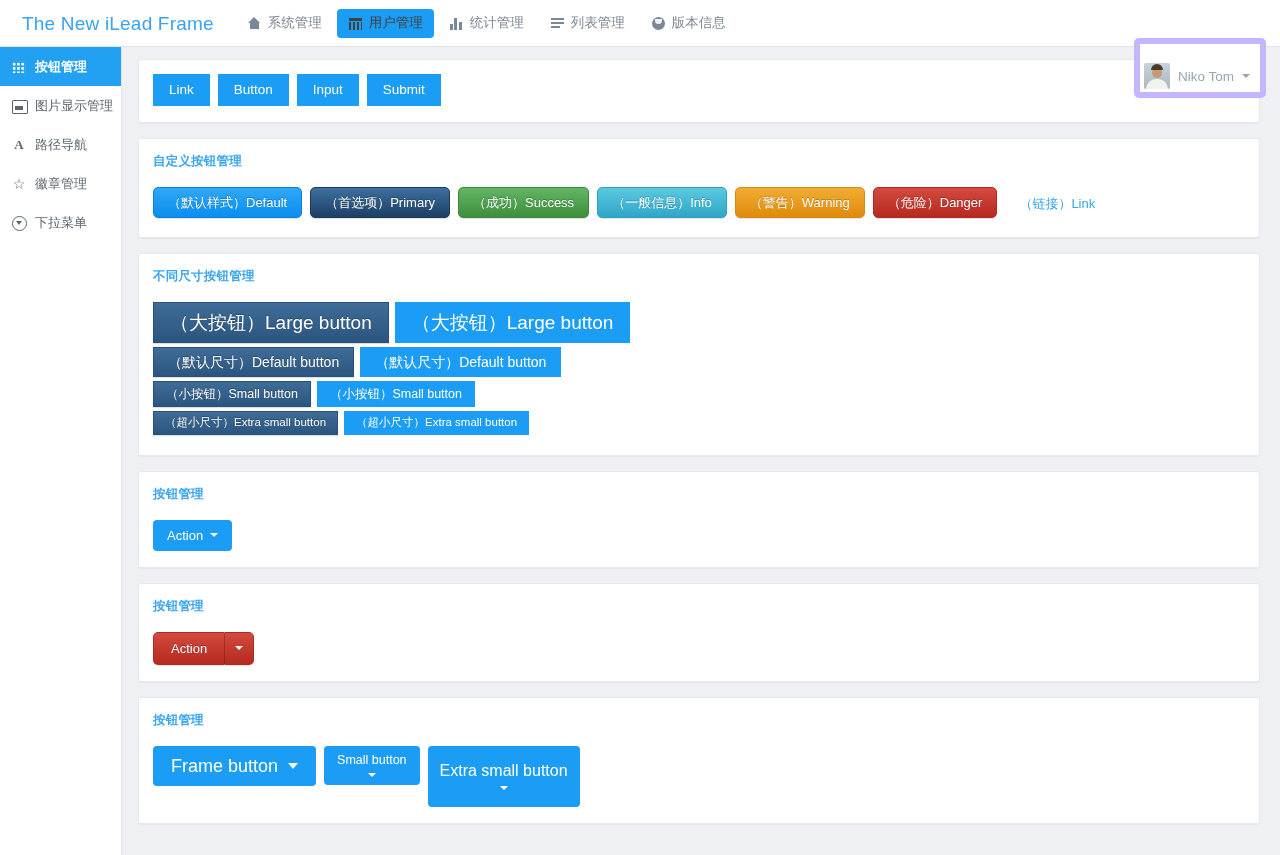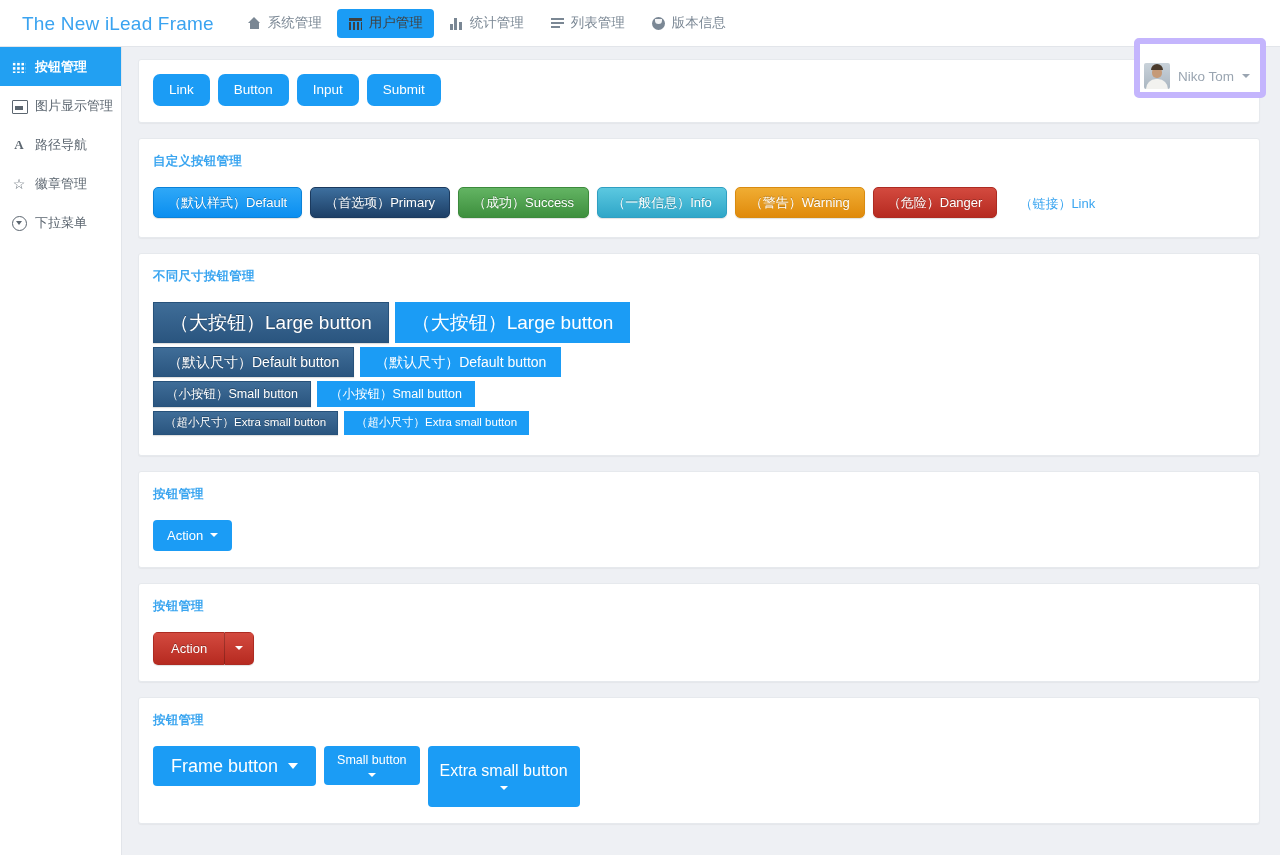--- a/index.html
+++ b/index.html
@@ -175,21 +175,21 @@
   }
 
   .row { display: flex; align-items: flex-start; flex-wrap: wrap; }
   .row.gap8 > * { margin-right: 8px; }
   .stack-row { display: flex; align-items: center; margin-bottom: 4px; }
 
   
   .btn {
     display: inline-flex; align-items: center; justify-content: center;
     font-family: "Liberation Sans", sans-serif;
-    border: none; border-radius: 7px;
+    border: none; border-radius: 0;
     color: #fff; cursor: pointer;
     white-space: nowrap; line-height: 1;
   }
   .btn-flat { background: #1b9cf5; padding: 9px 16px; font-size: 13.5px; }
 
   .btn-grad { position: relative; padding: 8px 14px; font-size: 13px;
     border-radius: 5px; text-shadow: 0 -1px 0 rgba(0,0,0,.25);
     box-shadow: 0 1px 1px rgba(0,0,0,.12);
   }
   .g-default { background: linear-gradient(#2fa8f7, #0a8ef0); border:1px solid #0b82d8; }

